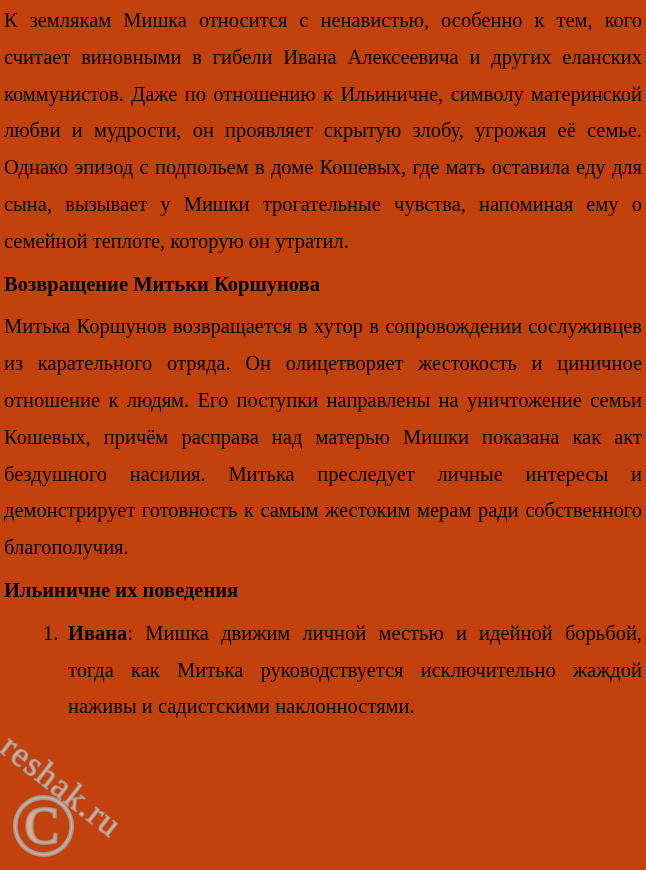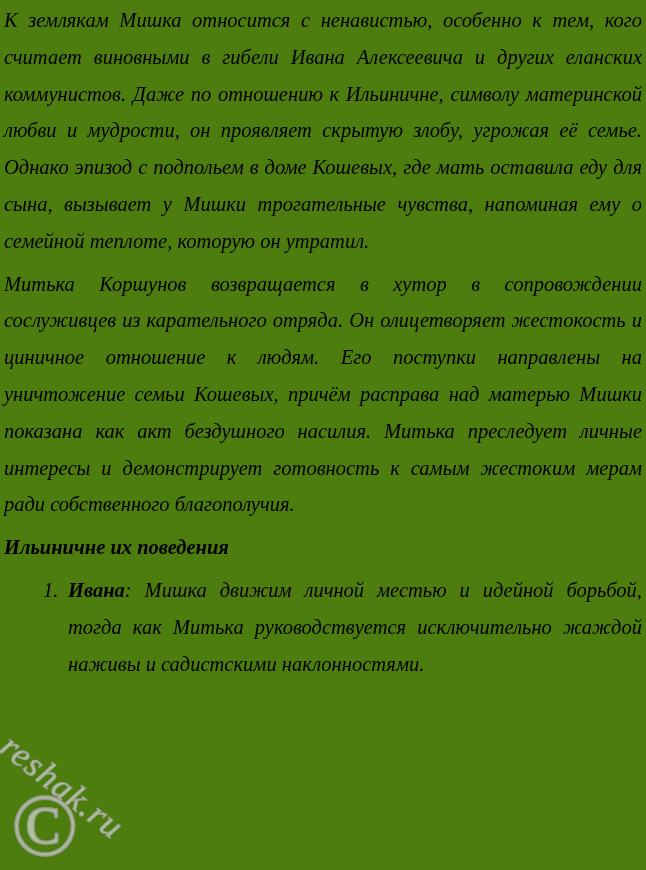--- a/index.html
+++ b/index.html
@@ -7,26 +7,25 @@
     padding: 0;
     background: #ffffff;
   }
   .page {
     position: relative;
     width: 646px;
     height: 870px;
     box-sizing: border-box;
     padding: 2px 4px 0 4px;
     overflow: hidden;
-    background: #4d7c0f;
+    background: #c2410c;
     color: #000000;
     font-family: "Liberation Serif", serif;
     font-size: 20.5px;
     line-height: 36.8px;
-    font-style: italic;
   }
   .para {
     margin: 0 0 6px 0;
     text-align: justify;
     position: relative;
     z-index: 1;
   }
   .heading {
     margin: 0 0 6px 0;
     font-weight: bold;
@@ -84,20 +83,21 @@
     -webkit-text-stroke: 1.8px rgba(160, 160, 160, 0.85);
   }
 </style>
 </head>
 <body>
 
 <div class="page">
 
   <p class="para">К землякам Мишка относится с ненавистью, особенно к тем, кого считает виновными в гибели Ивана Алексеевича и других еланских коммунистов. Даже по отношению к Ильиничне, символу материнской любви и мудрости, он проявляет скрытую злобу, угрожая её семье. Однако эпизод с подпольем в доме Кошевых, где мать оставила еду для сына, вызывает у Мишки трогательные чувства, напоминая ему о семейной теплоте, которую он утратил.</p>
 
+  <h2 class="heading">Возвращение Митьки Коршунова</h2>
 
   <p class="para">Митька Коршунов возвращается в хутор в сопровождении сослуживцев из карательного отряда. Он олицетворяет жестокость и циничное отношение к людям. Его поступки направлены на уничтожение семьи Кошевых, причём расправа над матерью Мишки показана как акт бездушного насилия. Митька преследует личные интересы и демонстрирует готовность к самым жестоким мерам ради собственного благополучия.</p>
 
 
   <h2 class="heading">Ильиничне их поведения</h2>
 
   <div class="list-item">
     <span class="list-num">1.</span><span class="term">Ивана</span><span>: Мишка движим личной местью и идейной борьбой, тогда как Митька руководствуется исключительно жаждой наживы и садистскими наклонностями.</span>
   </div>
 

